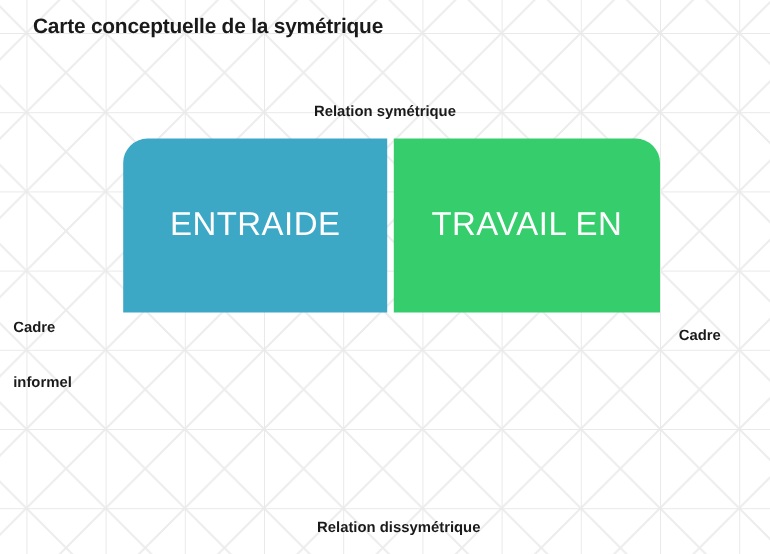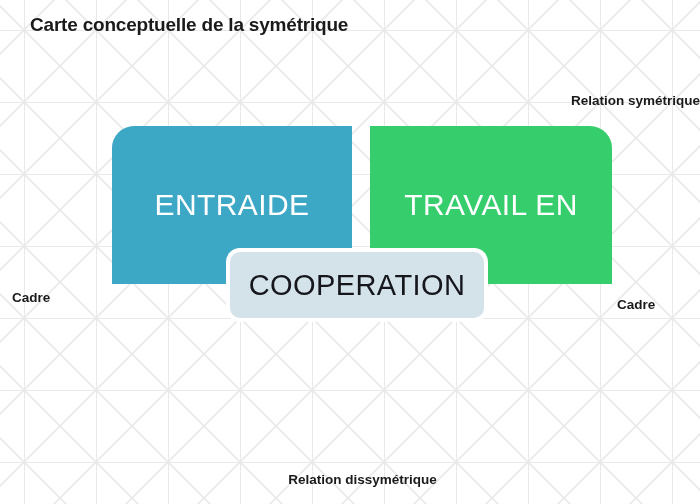--- a/index.html
+++ b/index.html
@@ -47,21 +47,21 @@
     position: absolute;
     font-size: 13.5px;
     font-weight: bold;
     color: #1a1a1a;
     line-height: 1.45;
   }
   .axis-top {
     left: 0;
     right: 0;
     top: 91px;
-    text-align: right;
+    text-align: center;
   }
   .axis-bottom {
     left: 0;
     right: 0;
     top: 470px;
     text-align: center;
     margin-left: 25px;
   }
   .axis-left {
     left: 12px;
@@ -105,21 +105,20 @@
     left: 0;      top: 0;
     width: 240px; height: 158px;
     background: #3da7c6;
     border-radius: 22px 0 0 0;
   }
   .quad-tr {
     left: 246px;  top: 0;
     width: 242px; height: 158px;
     background: #36ce6d;
     border-radius: 0 22px 0 0;
-    margin-left: 12px;
   }
   .quad-bl {
     left: 0;      top: 164px;
     width: 240px; height: 160px;
     background: #a9e33b;
     border-radius: 0 0 0 22px;
   }
   .quad-br {
     left: 246px;  top: 164px;
     width: 242px; height: 160px;
@@ -154,38 +153,36 @@
 <div id="canvas">
 
   <div class="title">Carte conceptuelle de la symétrique</div>
 
   <div class="axis-label axis-top">Relation symétrique</div>
 
   <div class="axis-label axis-bottom">Relation dissymétrique</div>
 
   <div class="axis-label axis-left">
     <span class="ln">Cadre</span>
+    <span class="ln">informel</span>
   </div>
 
   <div class="axis-label axis-right">
     <span class="ln">Cadre</span>
   </div>
 
   <div id="matrix">
 
     <div class="quad quad-tl">
       <span>ENTRAIDE</span>
     </div>
 
     <div class="quad quad-tr">
       <span>
         <span>TRAVAIL EN</span><br>
       </span>
     </div>
 
 
 
-    <div class="center-node">
-      <span>COOPERATION</span>
-    </div>
 
   </div>
 </div>
 
 </body></html>

